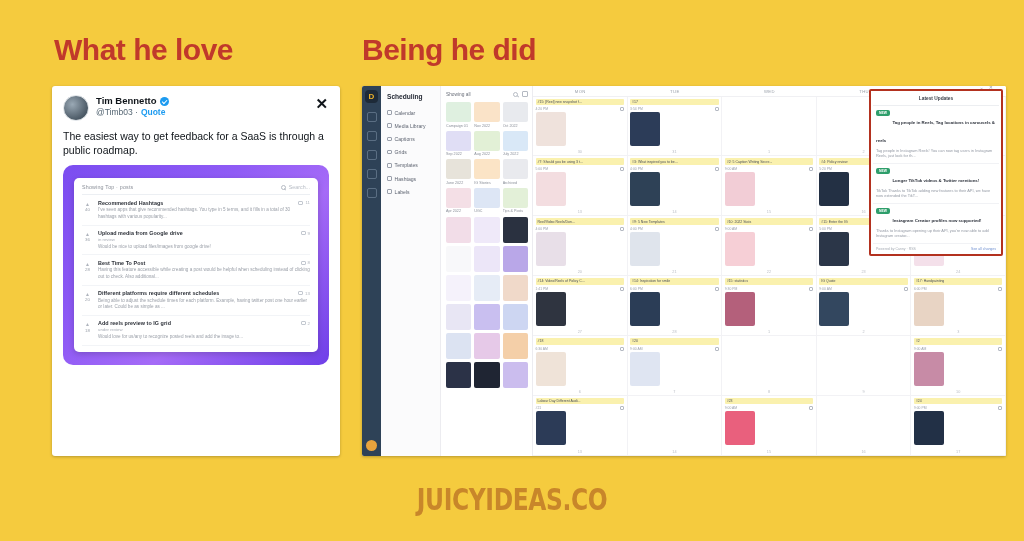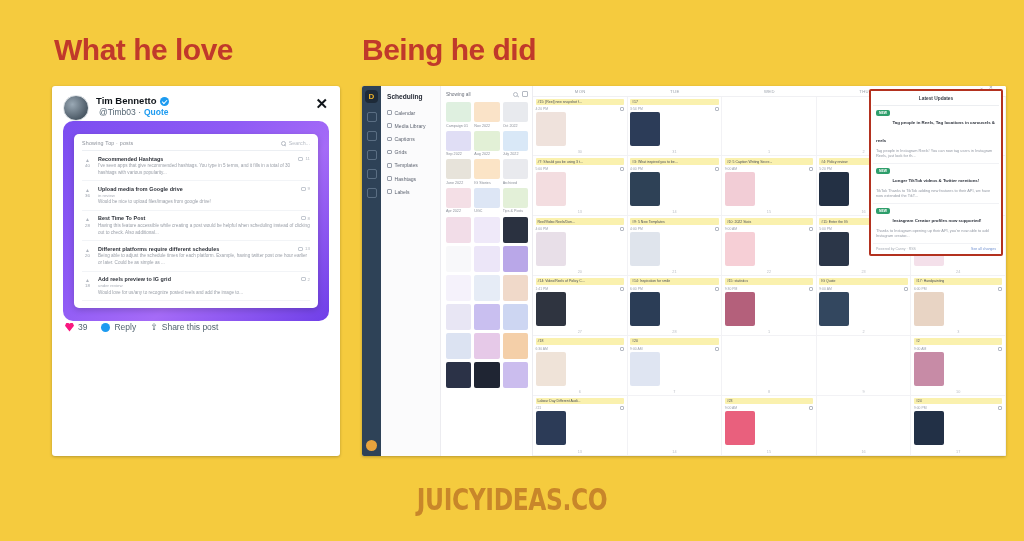--- a/index.html
+++ b/index.html
@@ -27,21 +27,21 @@
   
   #tweet-card {
     position:absolute; left:52px; top:86px;
     width:288px; height:370px;
     background:#ffffff;
     border-radius:3px;
     box-shadow:0 1px 3px rgba(0,0,0,.25);
     padding:9px 11px 0 11px;
     overflow:hidden;
   }
-  .tw-head { display:flex; align-items:flex-start; position:relative;text-align:right; }
+  .tw-head { display:flex; align-items:flex-start; position:relative; }
   .tw-avatar {
     width:26px;height:26px;border-radius:50%;
     background:radial-gradient(circle at 35% 35%,#9aa9b5,#4c5a66 70%);
     flex:0 0 auto; margin-right:7px;
     border:1px solid #dfe4e8;
   }
   .tw-names { line-height:1.15; padding-top:1px; }
   .tw-name {
     font-size:9.5px; font-weight:bold; color:#0f1419;
     display:flex; align-items:center; gap:3px;
@@ -259,20 +259,21 @@
         <span class="verified"></span>
       </div>
       <div class="tw-handle">
         <span>@Timb03</span>
         <span>·</span><span class="follow">Quote</span>
       </div>
     </div>
     <div class="tw-close">✕</div>
   </div>
 
+  <div class="tw-text">The easiest way to get feedback for a SaaS is through a public roadmap.</div>
 
   <div class="tw-media">
     <div class="rm-panel">
       <div class="rm-top">
         <div class="rm-showing">Showing  Top  ·  posts</div>
         <div class="rm-search">
           <span class="rm-mag"></span>
           <span>Search...</span>
         </div>
       </div>
@@ -332,34 +333,20 @@
             <div class="rm-cmt">
               <span class="bub"></span>
               <span>2</span>
             </div>
           </div>
         </div>
     </div>
   </div>
 
 
-  <div class="tw-actions">
-    <div class="tw-act">
-      <span class="heart"></span>
-      <span>39</span>
-    </div>
-    <div class="tw-act">
-      <span class="reply-ic"></span>
-      <span>Reply</span>
-    </div>
-    <div class="tw-act">
-      <span class="share-ic">⇪</span>
-      <span>Share this post</span>
-    </div>
-  </div>
 
 </div>
 
 <div id="app-shot">
 
   <div class="rail">
     <div class="rail-logo">D</div>
     <div class="rail-ic"></div>
     <div class="rail-ic"></div>
     <div class="rail-ic"></div>

